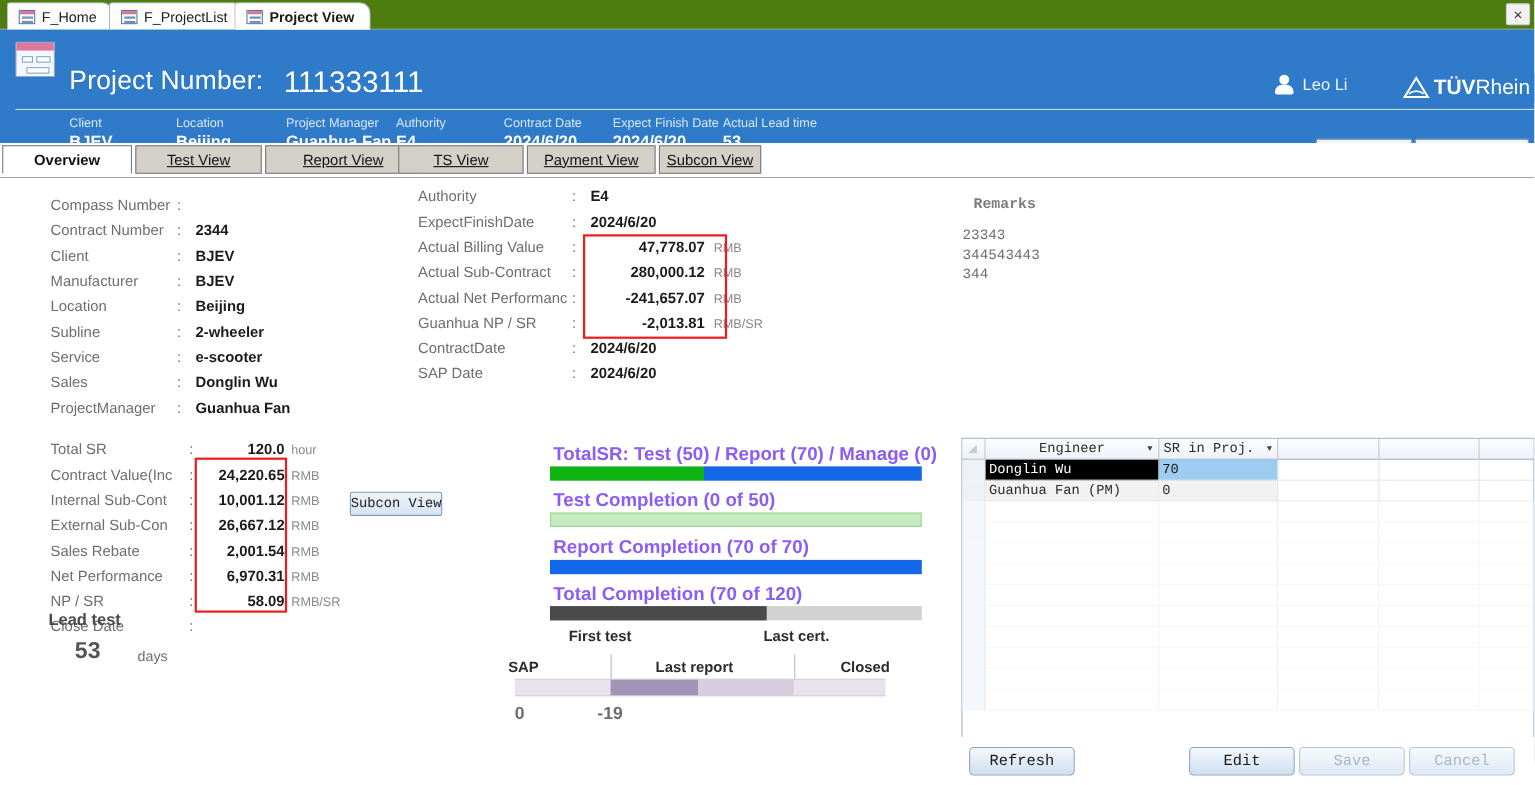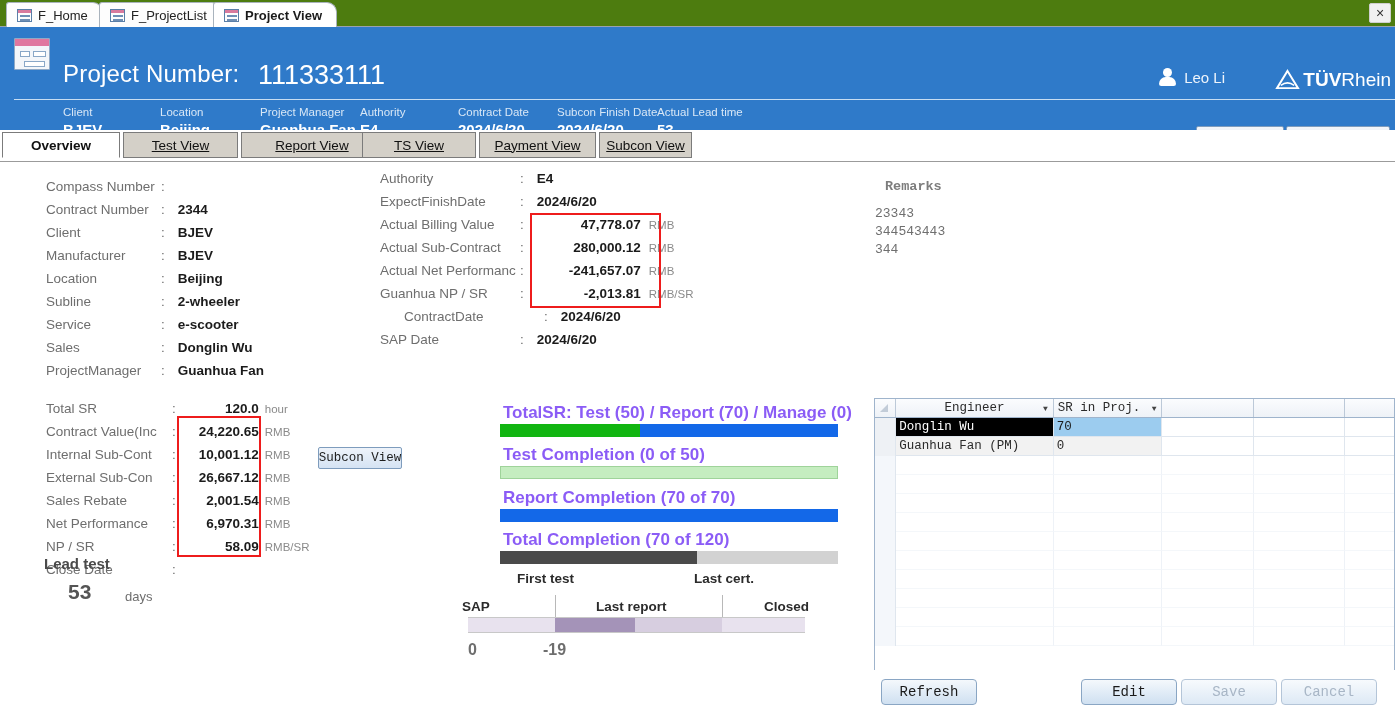--- a/index.html
+++ b/index.html
@@ -272,21 +272,21 @@
     </div>
     <div class="hfield" style="left:360px;">
       <div class="lbl">Authority</div>
       <div class="val">E4</div>
     </div>
     <div class="hfield" style="left:458px;">
       <div class="lbl">Contract Date</div>
       <div class="val">2024/6/20</div>
     </div>
     <div class="hfield" style="left:557px;">
-      <div class="lbl">Subcon Finish Date</div>
+      <div class="lbl">Expect Finish Date</div>
       <div class="val">2024/6/20</div>
     </div>
     <div class="hfield" style="left:657px;">
       <div class="lbl">Actual Lead time</div>
       <div class="val">53</div>
     </div>
 
     <div class="hbtn" style="left:1196px; width:88px;">Copy Order</div>
     <div class="hbtn" style="left:1286px; width:104px;">Modify Order</div>
   </div>
@@ -433,21 +433,21 @@
       <span class="val-b" style="display:inline-block; width:117px; text-align:right;">-241,657.07</span>
       <span class="unit" style="margin-left:8px;">RMB</span>
     </div>
     <div class="row" style="left:380px; top:124px;">
       <span class="lbl-g clipbox" style="width:140px;">Guanhua NP / SR</span>
       <span class="colon">:</span>
       <span class="val-b" style="display:inline-block; width:117px; text-align:right;">-2,013.81</span>
       <span class="unit" style="margin-left:8px;">RMB/SR</span>
     </div>
     <div class="row" style="left:380px; top:147px;">
-      <span class="lbl-g clipbox" style="width:140px;margin-left:24px;">ContractDate</span>
+      <span class="lbl-g clipbox" style="width:140px;">ContractDate</span>
       <span class="colon">:</span>
       <span class="val-b" style="margin-left:13px;">2024/6/20</span>
     </div>
     <div class="row" style="left:380px; top:170px;">
       <span class="lbl-g clipbox" style="width:140px;">SAP Date</span>
       <span class="colon">:</span>
       <span class="val-b" style="margin-left:13px;">2024/6/20</span>
     </div>
 
     <div class="redbox" style="left:530px; top:51px; width:131px; height:95px;"></div>

